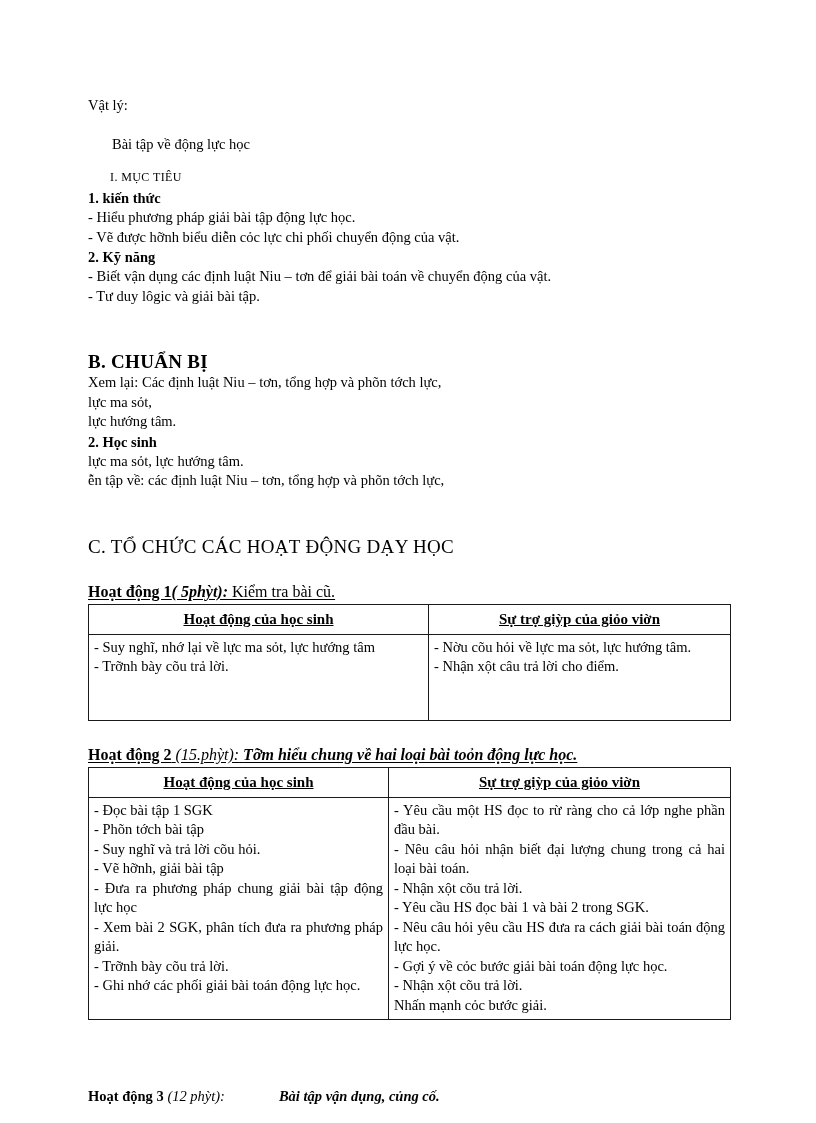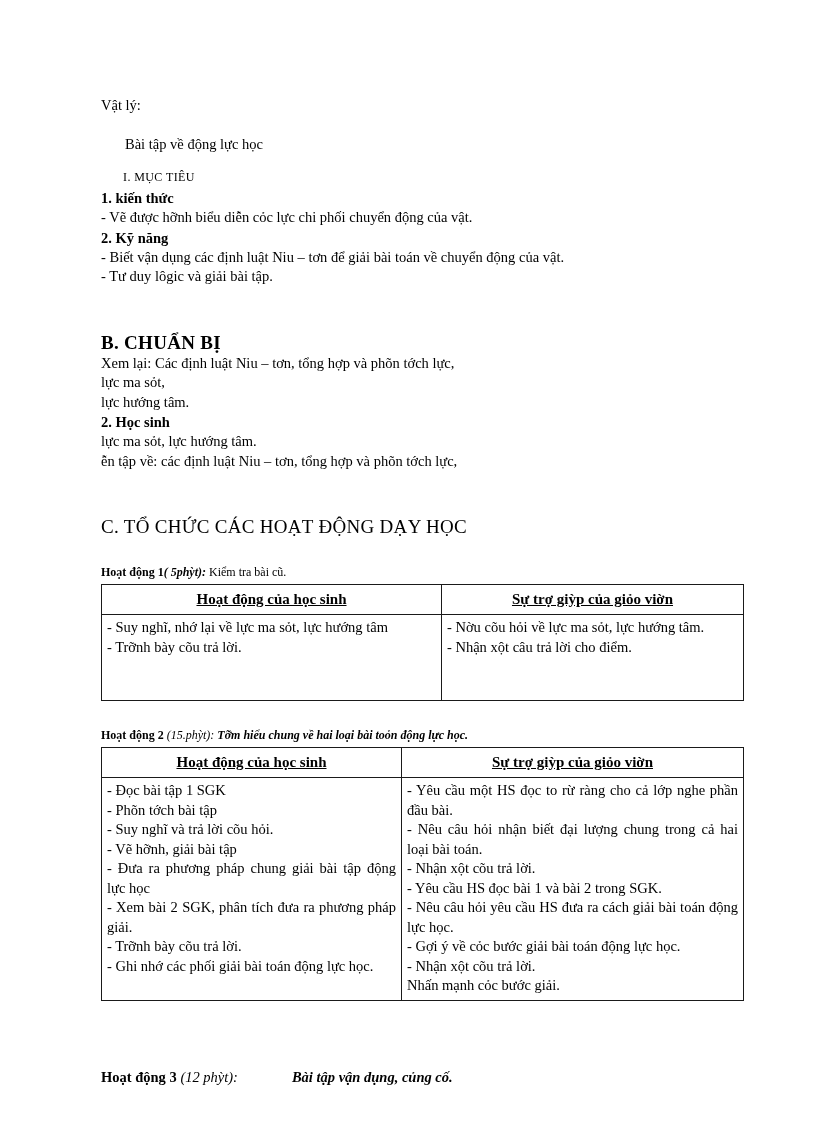--- a/index.html
+++ b/index.html
@@ -18,21 +18,21 @@
   }
 
   .page {
     position: absolute;
     inset: 0;
     background: #ffffff;
   }
 
   .doc {
     position: absolute;
-    left: 101px;
+    left: 88px;
     top: 96px;
     width: 648px;
   }
   .bold    { font-weight: bold; }
 
   .subject {
     font-size: 14.5px;
     line-height: 19px;
   }
   .spacer-12 { height: 12px; }
@@ -64,22 +64,23 @@
     margin-top: 44px;
   }
 
   .body-line {
     font-size: 14.5px;
     line-height: 19.5px;
   }
 
   
   .activity {
-    font-size: 12px;
-    line-height: 20px;
+    font-size: 16px;
+    line-height: 20px;
+    text-decoration: underline;
     text-underline-offset: 2px;
     white-space: nowrap;
   }
   .activity .label { font-weight: bold; }
   .activity .mins  { font-style: italic; font-weight: bold; }
   .activity .mins-reg { font-style: italic; }
   .activity .desc  { font-weight: normal; }
   .activity .desc-bi { font-weight: bold; font-style: italic; }
 
   .activity-plain {
@@ -143,20 +144,21 @@
 
     <div class="spacer-20"></div>
 
     <div class="lesson-title">Bài tập về động lực học</div>
 
     <div class="spacer-12"></div>
 
     <div class="sect-roman">I.  MỤC TIÊU</div>
 
     <div class="heading-num">1. kiến thức</div>
+    <div class="body-line">- Hiểu phương pháp giải bài tập động lực học.</div>
     <div class="body-line">- Vẽ được hỡnh biểu diễn cỏc lực chi phối chuyển động của vật.</div>
 
     <div class="heading-num">2. Kỹ năng</div>
     <div class="body-line">- Biết vận dụng các định luật Niu – tơn để giải bài toán về chuyển động của vật.</div>
     <div class="body-line">- Tư duy lôgic  và giải bài tập.</div>
 
     <div class="heading-cap bold">B. CHUẨN BỊ</div>
 
     <div class="body-line">Xem lại:  Các định luật Niu – tơn, tổng hợp và phõn tớch lực,</div>
     <div class="body-line"> lực ma sỏt,</div>

